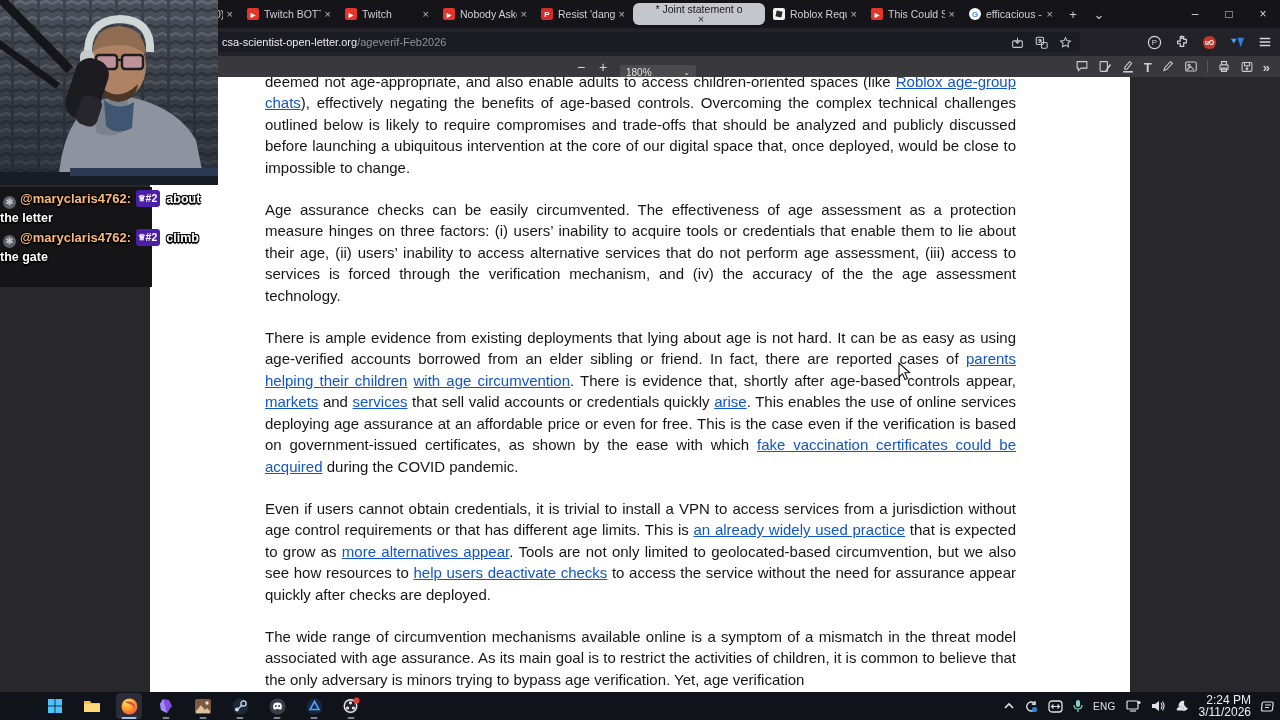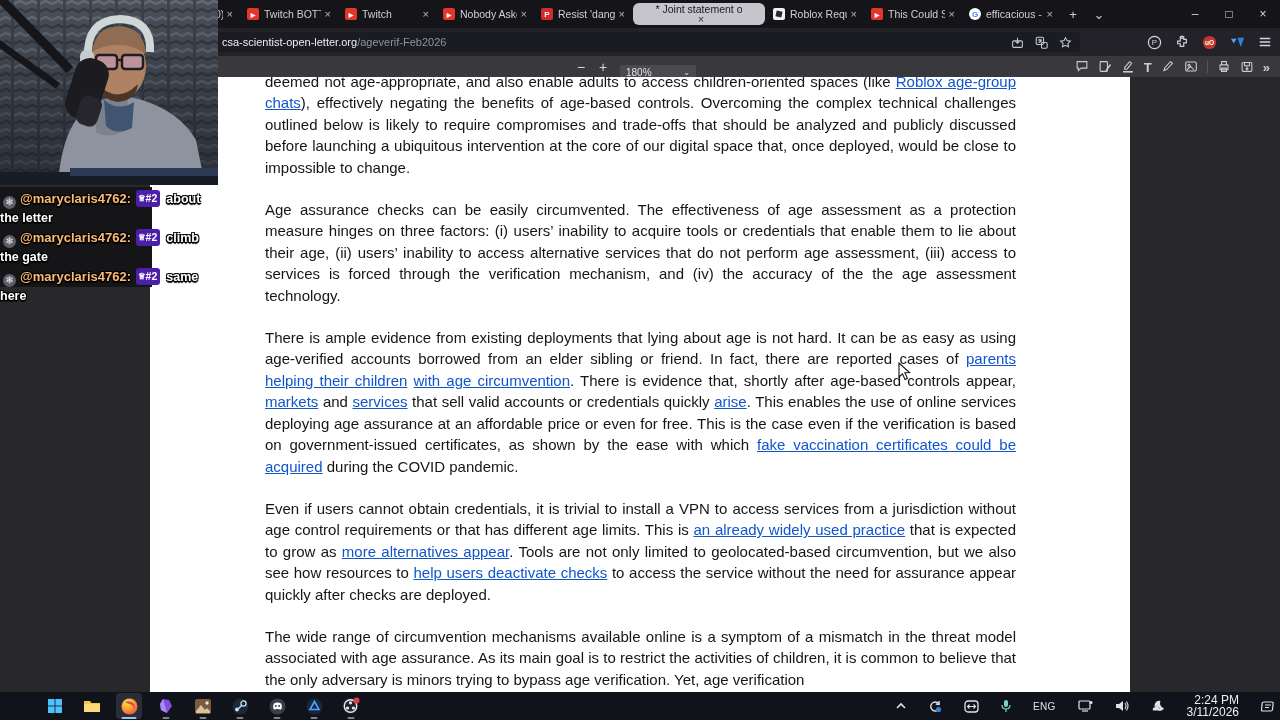--- a/index.html
+++ b/index.html
@@ -83,21 +83,21 @@
   .msg .mtext{color:#fff;font-size:12.5px;margin-left:6px;}
 
   
   #taskbar{position:absolute;left:0;top:692px;width:1280px;height:28px;background:#11131a;z-index:70;}
   #tb-icons{position:absolute;left:42px;top:0;height:28px;display:flex;gap:11px;align-items:center;}
   .tbi{width:26px;height:26px;position:relative;display:flex;align-items:center;justify-content:center;}
   .tbi .under{position:absolute;bottom:0;left:50%;transform:translateX(-50%);width:7px;height:2.5px;
     border-radius:2px;background:#7d828c;}
   .tbi.focused{background:#2a2d38;border-radius:4px;}
   .tbi.focused .under{width:15px;background:#9fc3e8;}
-  #tray{position:absolute;right:5px;top:0;height:28px;display:flex;gap:22px;align-items:center;color:#dfe1e6;}
+  #tray{position:absolute;right:5px;top:0;height:28px;display:flex;gap:10px;align-items:center;color:#dfe1e6;}
   #tray .lang{font-size:10px;letter-spacing:.3px;}
   #clock{text-align:right;font-size:12px;line-height:12px;color:#eceef2;}
 </style>
 </head>
 <body>
 
 <div id="screen">
 
   <div id="tabstrip">
       <div class="tab partial">
@@ -329,21 +329,20 @@
 
       <rect x="0" y="172" width="218" height="13" fill="#181c24"></rect>
       <rect x="70" y="168" width="148" height="8" fill="#2c3a55"></rect>
     </svg>
   </div>
 
   <div id="chat-bg"></div>
   <div id="chat">
       <div class="msg"><span class="avatar">✻</span><span class="uname">@maryclaris4762:</span><span class="badge"><span class="crown">♕</span><span class="bnum">#2</span></span><span class="mtext">about the letter</span></div>
       <div class="msg"><span class="avatar">✻</span><span class="uname">@maryclaris4762:</span><span class="badge"><span class="crown">♕</span><span class="bnum">#2</span></span><span class="mtext">climb the gate</span></div>
-      <div class="msg"><span class="avatar">✻</span><span class="uname">@maryclaris4762:</span><span class="badge"><span class="crown">♕</span><span class="bnum">#2</span></span><span class="mtext">same here</span></div>
     </div>
 
   <div id="taskbar">
     <div id="tb-icons">
         <div class="tbi">
           <svg width="16" height="16" viewBox="0 0 16 16">
             <rect x="1" y="1" width="6.6" height="6.6" fill="#4cc2ff"></rect>
             <rect x="8.4" y="1" width="6.6" height="6.6" fill="#4cc2ff"></rect>
             <rect x="1" y="8.4" width="6.6" height="6.6" fill="#4cc2ff"></rect>
             <rect x="8.4" y="8.4" width="6.6" height="6.6" fill="#4cc2ff"></rect>

